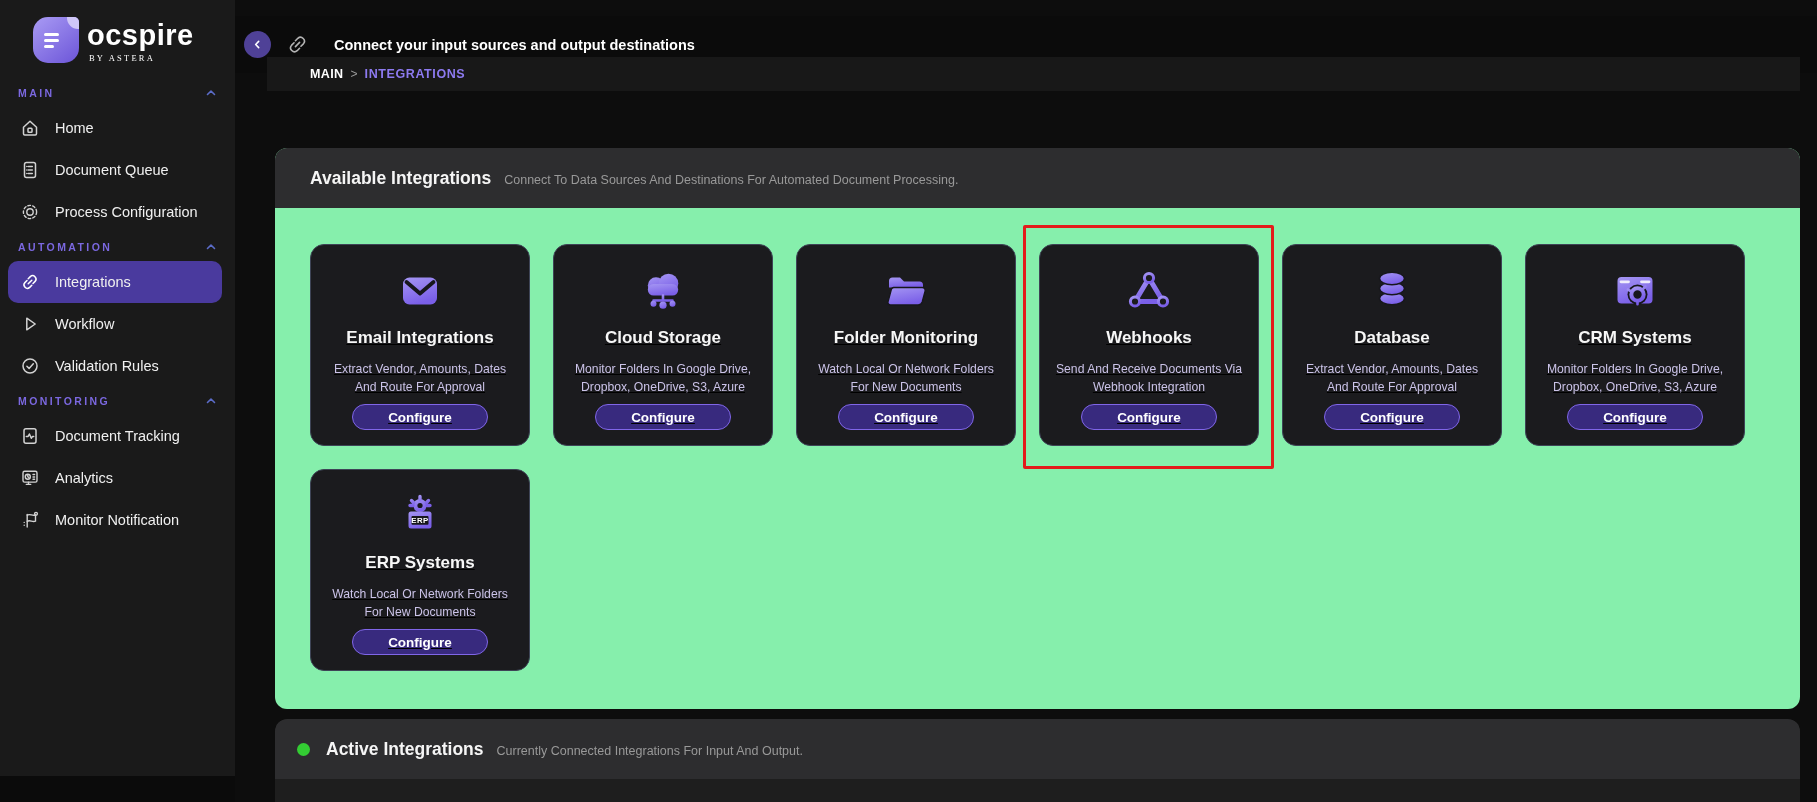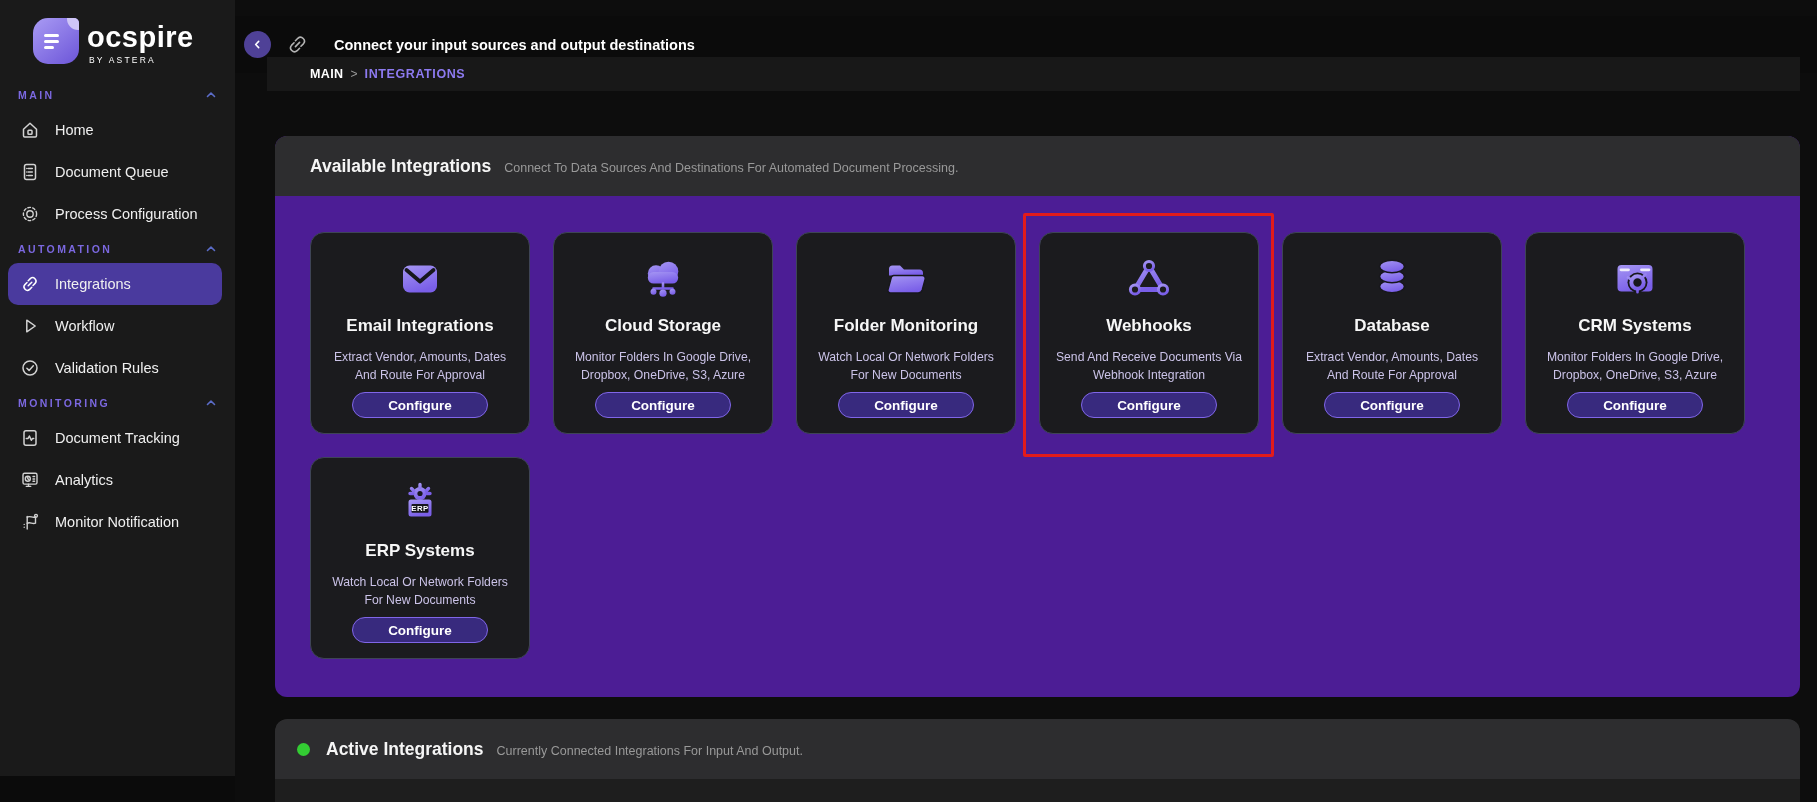--- a/index.html
+++ b/index.html
@@ -3,31 +3,31 @@
 <meta charset="utf-8">
 <style>
   * { box-sizing: border-box; }
   html,body { margin:0; padding:0; background:#0d0d0d; }
   body { font-family:"Liberation Sans", sans-serif; }
   .stage { position:relative; width:1817px; height:802px; overflow:hidden; background:#0d0d0d; }
 
   
   .sidebar { position:absolute; left:0; top:0; width:235px; height:802px; background:#1a1a1a; }
   .sidebar-bottom { position:absolute; bottom:0; left:0; width:235px; height:26px; background:#0b0b0b; }
-  .logo-row { display:flex; align-items:center; padding:9px 0 0 33px;margin-top:8px; }
+  .logo-row { display:flex; align-items:flex-end; padding:15px 0 0 33px; }
   .logo-mark { position:relative; width:46px; height:46px; border-radius:15px 5px 15px 15px;
                background:linear-gradient(140deg,#a99bf4 0%,#6c55d8 100%);
                display:flex; flex-direction:column; justify-content:center; gap:3px; padding-left:11px; flex:none; }
   .logo-mark::after { content:""; position:absolute; top:0; right:0; width:12px; height:12px;
                background:#cfc6f7; border-radius:0 5px 0 11px; }
   .logo-bar { height:3px; border-radius:2px; background:#ffffff; }
   .logo-bar.b1 { width:15px; } .logo-bar.b2 { width:15px; } .logo-bar.b3 { width:10px; }
   .logo-text { margin-left:8px; display:flex; flex-direction:column; }
   .brand-name { font-size:29px; font-weight:700; color:#ffffff; line-height:1; margin-top:6px; letter-spacing:.5px; }
-  .brand-tag  { font-size:8.5px; font-weight:400; color:#ffffff; letter-spacing:2.2px; margin-top:3px; padding-left:2px; }
+  .brand-tag  { font-size:8.5px; font-weight:400; color:#ffffff; letter-spacing:2.2px; margin-top:3px; padding-left:2px;font-family:Liberation Serif, serif; }
 
   .nav { margin-top:16px; }
   .sec-head { display:flex; align-items:center; justify-content:space-between; padding:8px 18px; }
   .sec-label { font-size:10.5px; font-weight:700; letter-spacing:2.4px; color:#7b68e0; }
   .sec-chevron { width:12px; height:12px; display:flex; cursor:pointer; }
   .nav-item { display:flex; align-items:center; gap:15px; height:42px; margin:0 13px 0 8px;
               padding:0 8px 0 12px; border-radius:10px; cursor:pointer; }
   .nav-item.active { background:#4a3a9e; }
   .nav-icon { width:20px; height:20px; color:#d2d2d2; flex:none; display:flex; }
   .nav-item.active .nav-icon { color:#ffffff; }
@@ -43,28 +43,28 @@
   .top-link svg { width:100%; height:100%; }
   .top-title { margin-left:25px; font-size:14.5px; font-weight:700; color:#ffffff; }
 
   .crumbbar { position:absolute; left:267px; top:57px; width:1533px; height:34px; background:#181818;
               display:flex; align-items:center; padding-left:43px; }
   .crumb-root { font-size:12.5px; font-weight:800; color:#ffffff; letter-spacing:.4px; cursor:pointer; }
   .crumb-sep  { font-size:12px; color:#9a9a9a; margin:0 7px; }
   .crumb-cur  { font-size:12.5px; font-weight:700; color:#8d7af0; letter-spacing:.6px; cursor:pointer; }
 
   
-  .avail { position:absolute; left:275px; top:136px; width:1525px; height:561px; background:#4c1d95; border-radius:12px; }
+  .avail { position:absolute; left:275px; top:148px; width:1525px; height:561px; background:#86efac; border-radius:12px; }
   .panel-head { height:60px; background:#2d2d2f; border-radius:12px 12px 0 0; display:flex; align-items:center; padding-left:35px; }
   .head-title { font-size:17.5px; font-weight:800; color:#f5f5f5; }
   .head-sub   { font-size:12.5px; color:#999999; margin-left:13px; position:relative; top:2px; }
   .avail-body { padding:36px 30px 0 35px; }
   .cards { display:flex; flex-wrap:wrap; gap:23px; width:1450px; }
   .card { position:relative; width:220px; height:202px; background:#1b1b1e; border:1px solid #3e4456; border-radius:14px;
-          display:flex; flex-direction:column; align-items:center; padding:22px 14px 15px; cursor:pointer; }
+          display:flex; flex-direction:column; align-items:center; padding:22px 14px 15px; cursor:pointer;text-decoration:underline; }
   .card-icon { width:48px; height:48px; flex:none; display:flex; }
   .card-icon svg { width:100%; height:100%; }
   .card-title { margin-top:13px; font-size:17px; font-weight:800; color:#f7f7f7; white-space:nowrap; }
   .card-desc  { margin-top:12px; font-size:12.2px; line-height:1.5; color:#cbc3e8; text-align:center; width:192px; flex-grow:1; }
   .cfg-btn { flex:none; width:136px; height:26px; border-radius:14px; background:#382a7e; border:1.5px solid #8066e8;
              color:#ffffff; font-weight:700; font-size:13.5px; font-family:inherit; cursor:pointer;
              display:flex; align-items:center; justify-content:center; }
   .hl-box { position:absolute; top:-20px; left:-17px; right:-16px; bottom:-24px; border:3px solid #e31b1b;
             pointer-events:none; border-radius:2px; }
 

